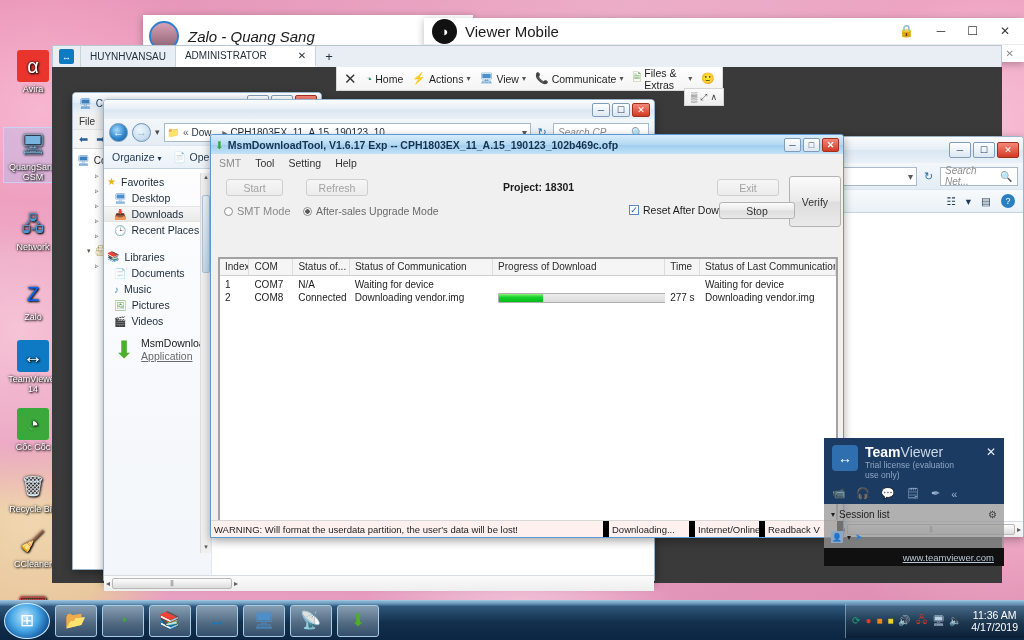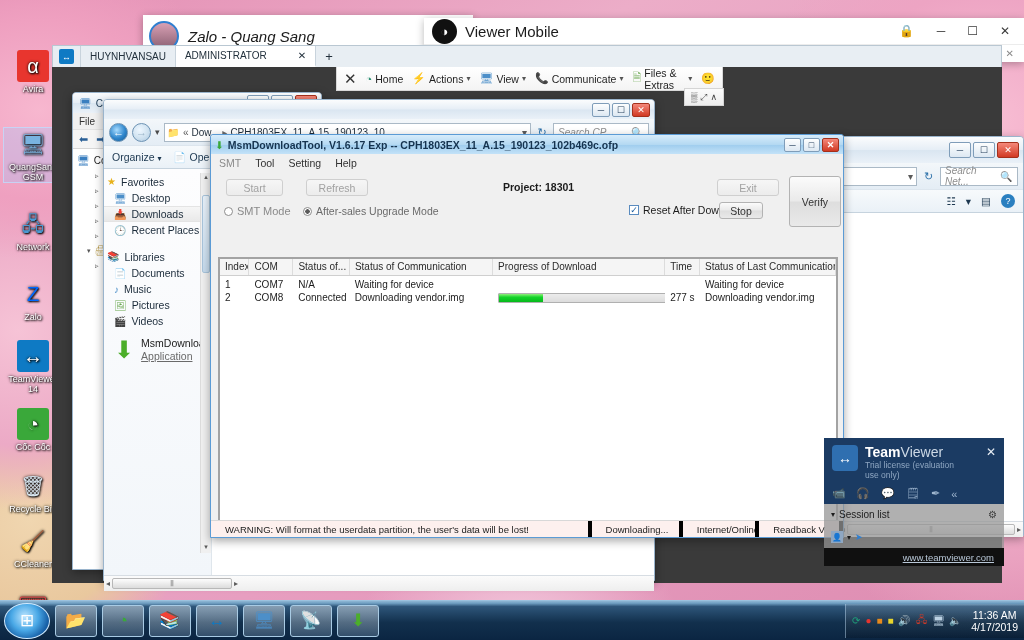--- a/index.html
+++ b/index.html
@@ -127,21 +127,21 @@
   .grid-row div { padding-left: 5px; overflow: hidden; white-space: nowrap; }
   .pbar { height: 10px; border: 1px solid #b0b0b0; background: linear-gradient(#ececec,#dcdcdc);
           position: relative; border-radius: 1px; }
   .pbar > i { position:absolute; left:0; top:0; bottom:0; display:block;
               background: linear-gradient(#8ef07a, #14d42a 40%, #06b81b); }
   .msm-status {
     position: absolute; left: 0; right: 0; bottom: 0; height: 17px; display: flex;
     background: #fdf0ee; border-top: 1px solid #d8d8d8; font-size: 9.5px; color: #222;
     align-items: center;
   }
-  .msm-status div { border-right: 4px solid #000000; padding-left: 3px; height: 100%; display:flex; align-items:center; overflow:hidden; white-space:nowrap;margin-left:11px; }
+  .msm-status div { border-right: 6px solid #000000; padding-left: 3px; height: 100%; display:flex; align-items:center; overflow:hidden; white-space:nowrap; }
 
   
   #expl { left: 103px; top: 99px; width: 552px; height: 482px; }
   .exp-nav { height: 26px; display: flex; align-items: center; gap: 4px; padding: 0 5px;
              background: linear-gradient(#f3f7fa,#e4edf5); }
   .circbtn { width: 19px; height: 19px; border-radius: 50%; display:flex; align-items:center; justify-content:center;
              font-size: 11px; color:#fff; border:1px solid #6d93b4; }
   .addr { flex: 1; height: 19px; background: #fff; border: 1px solid #aab9c6; display: flex;
           align-items: center; padding: 0 3px; gap: 3px; font-size: 10px; color: #1d2b38; overflow:hidden; white-space:nowrap; }
   .srch { width: 96px; height: 19px; background: #fff; border: 1px solid #aab9c6; display:flex;
@@ -574,21 +574,21 @@
       </div>
       <div style="position:absolute;left:92px;top:34px;display:flex;align-items:center;gap:4px;font-size:10.5px;color:#6a6a6a;">
         <span class="radio on"></span>
         <span>After-sales Upgrade Mode</span>
       </div>
 
       <div style="position:absolute;left:418px;top:33px;display:flex;align-items:center;gap:4px;font-size:10.5px;color:#1b1b1b;">
         <span class="chk">✓</span>
         <span>Reset After Download</span>
       </div>
-      <div class="btn7" style="position:absolute;left:508px;top:31px;width:44px;height:17px;">Stop</div>
+      <div class="btn7" style="position:absolute;left:508px;top:31px;width:76px;height:17px;">Stop</div>
 
       <div class="grid">
         <div class="grid-head" id="msm-head">
             <div style="width: 32px;">Index</div>
             <div style="width: 48px;">COM</div>
             <div style="width: 62px;">Status of...</div>
             <div style="width: 158px;">Status of Communication</div>
             <div style="width: 190px;">Progress of Download</div>
             <div style="width: 38px;">Time</div>
             <div style="width: 150px;">Status of Last Communication</div>

